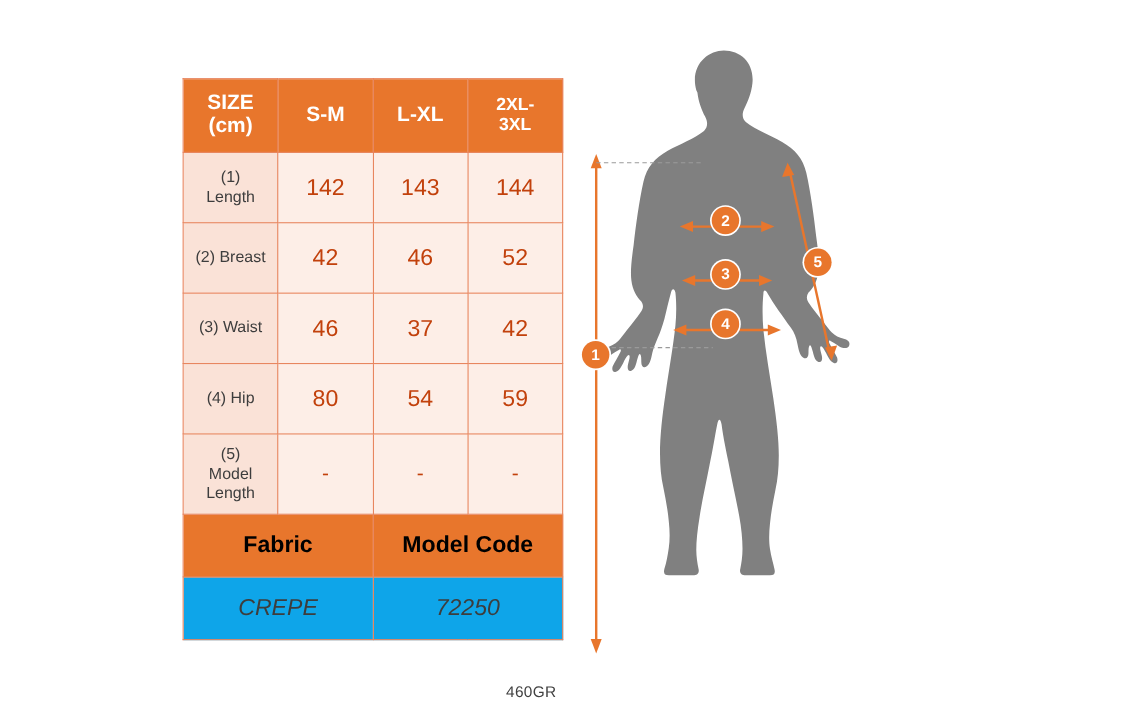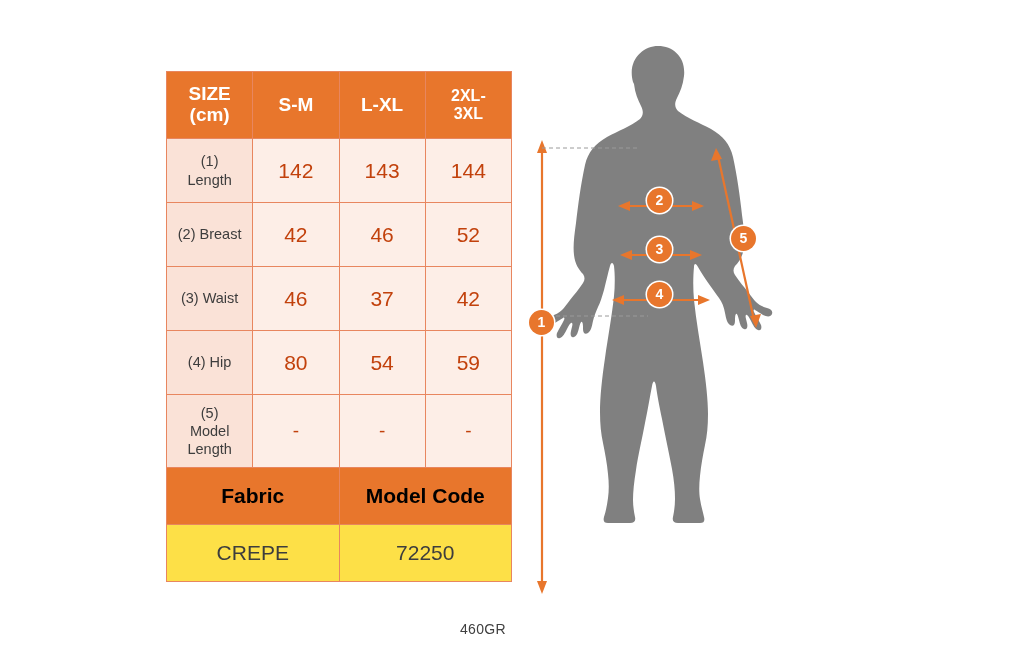--- a/index.html
+++ b/index.html
@@ -69,24 +69,25 @@
   }
   
   .band-cell {
     background: #e8762c;
     color: #000000;
     font-weight: bold;
     font-size: 21px;
     height: 56px;
   }
   .band-val-cell {
-    background: #fde047;
+    background: #0ea5e9;
     color: #3d3d3d;
     font-size: 21px;
     height: 56px;
+    font-style: italic;
   }
 
   
   #footer-code {
     position: absolute;
     left: 460px;
     top: 621px;
     font-size: 14px;
     color: #404040;
     letter-spacing: 0.3px;

